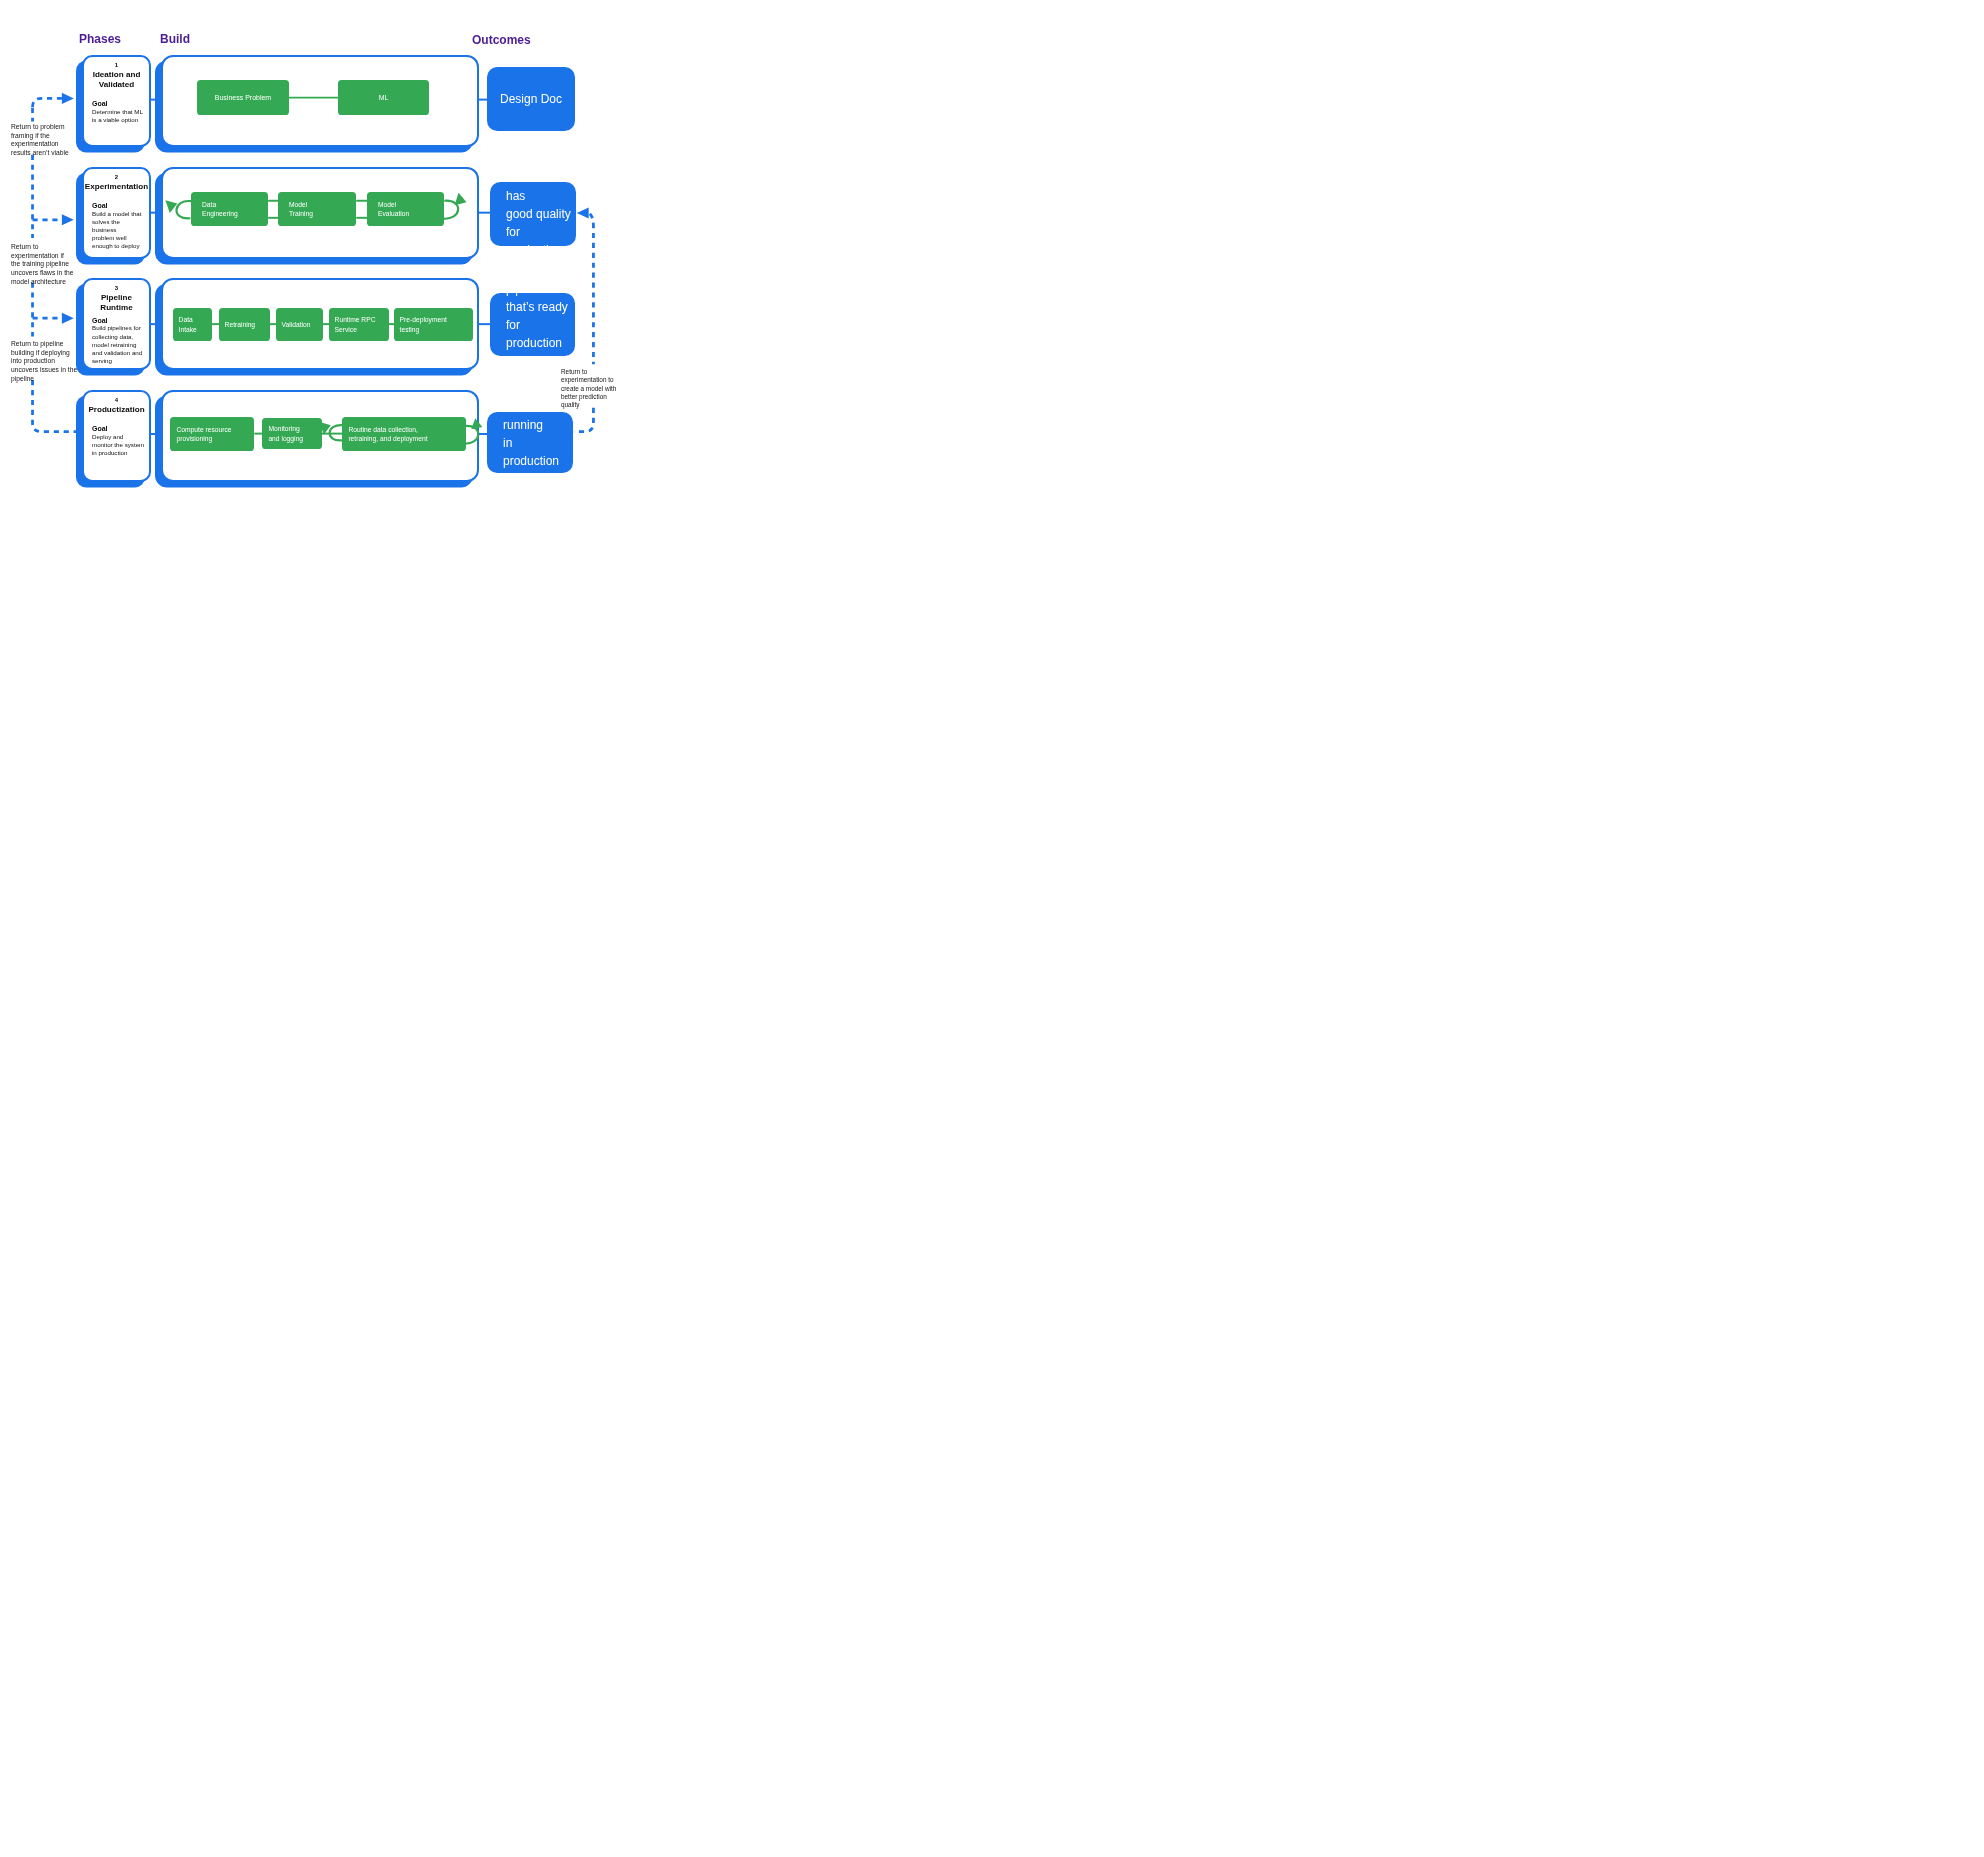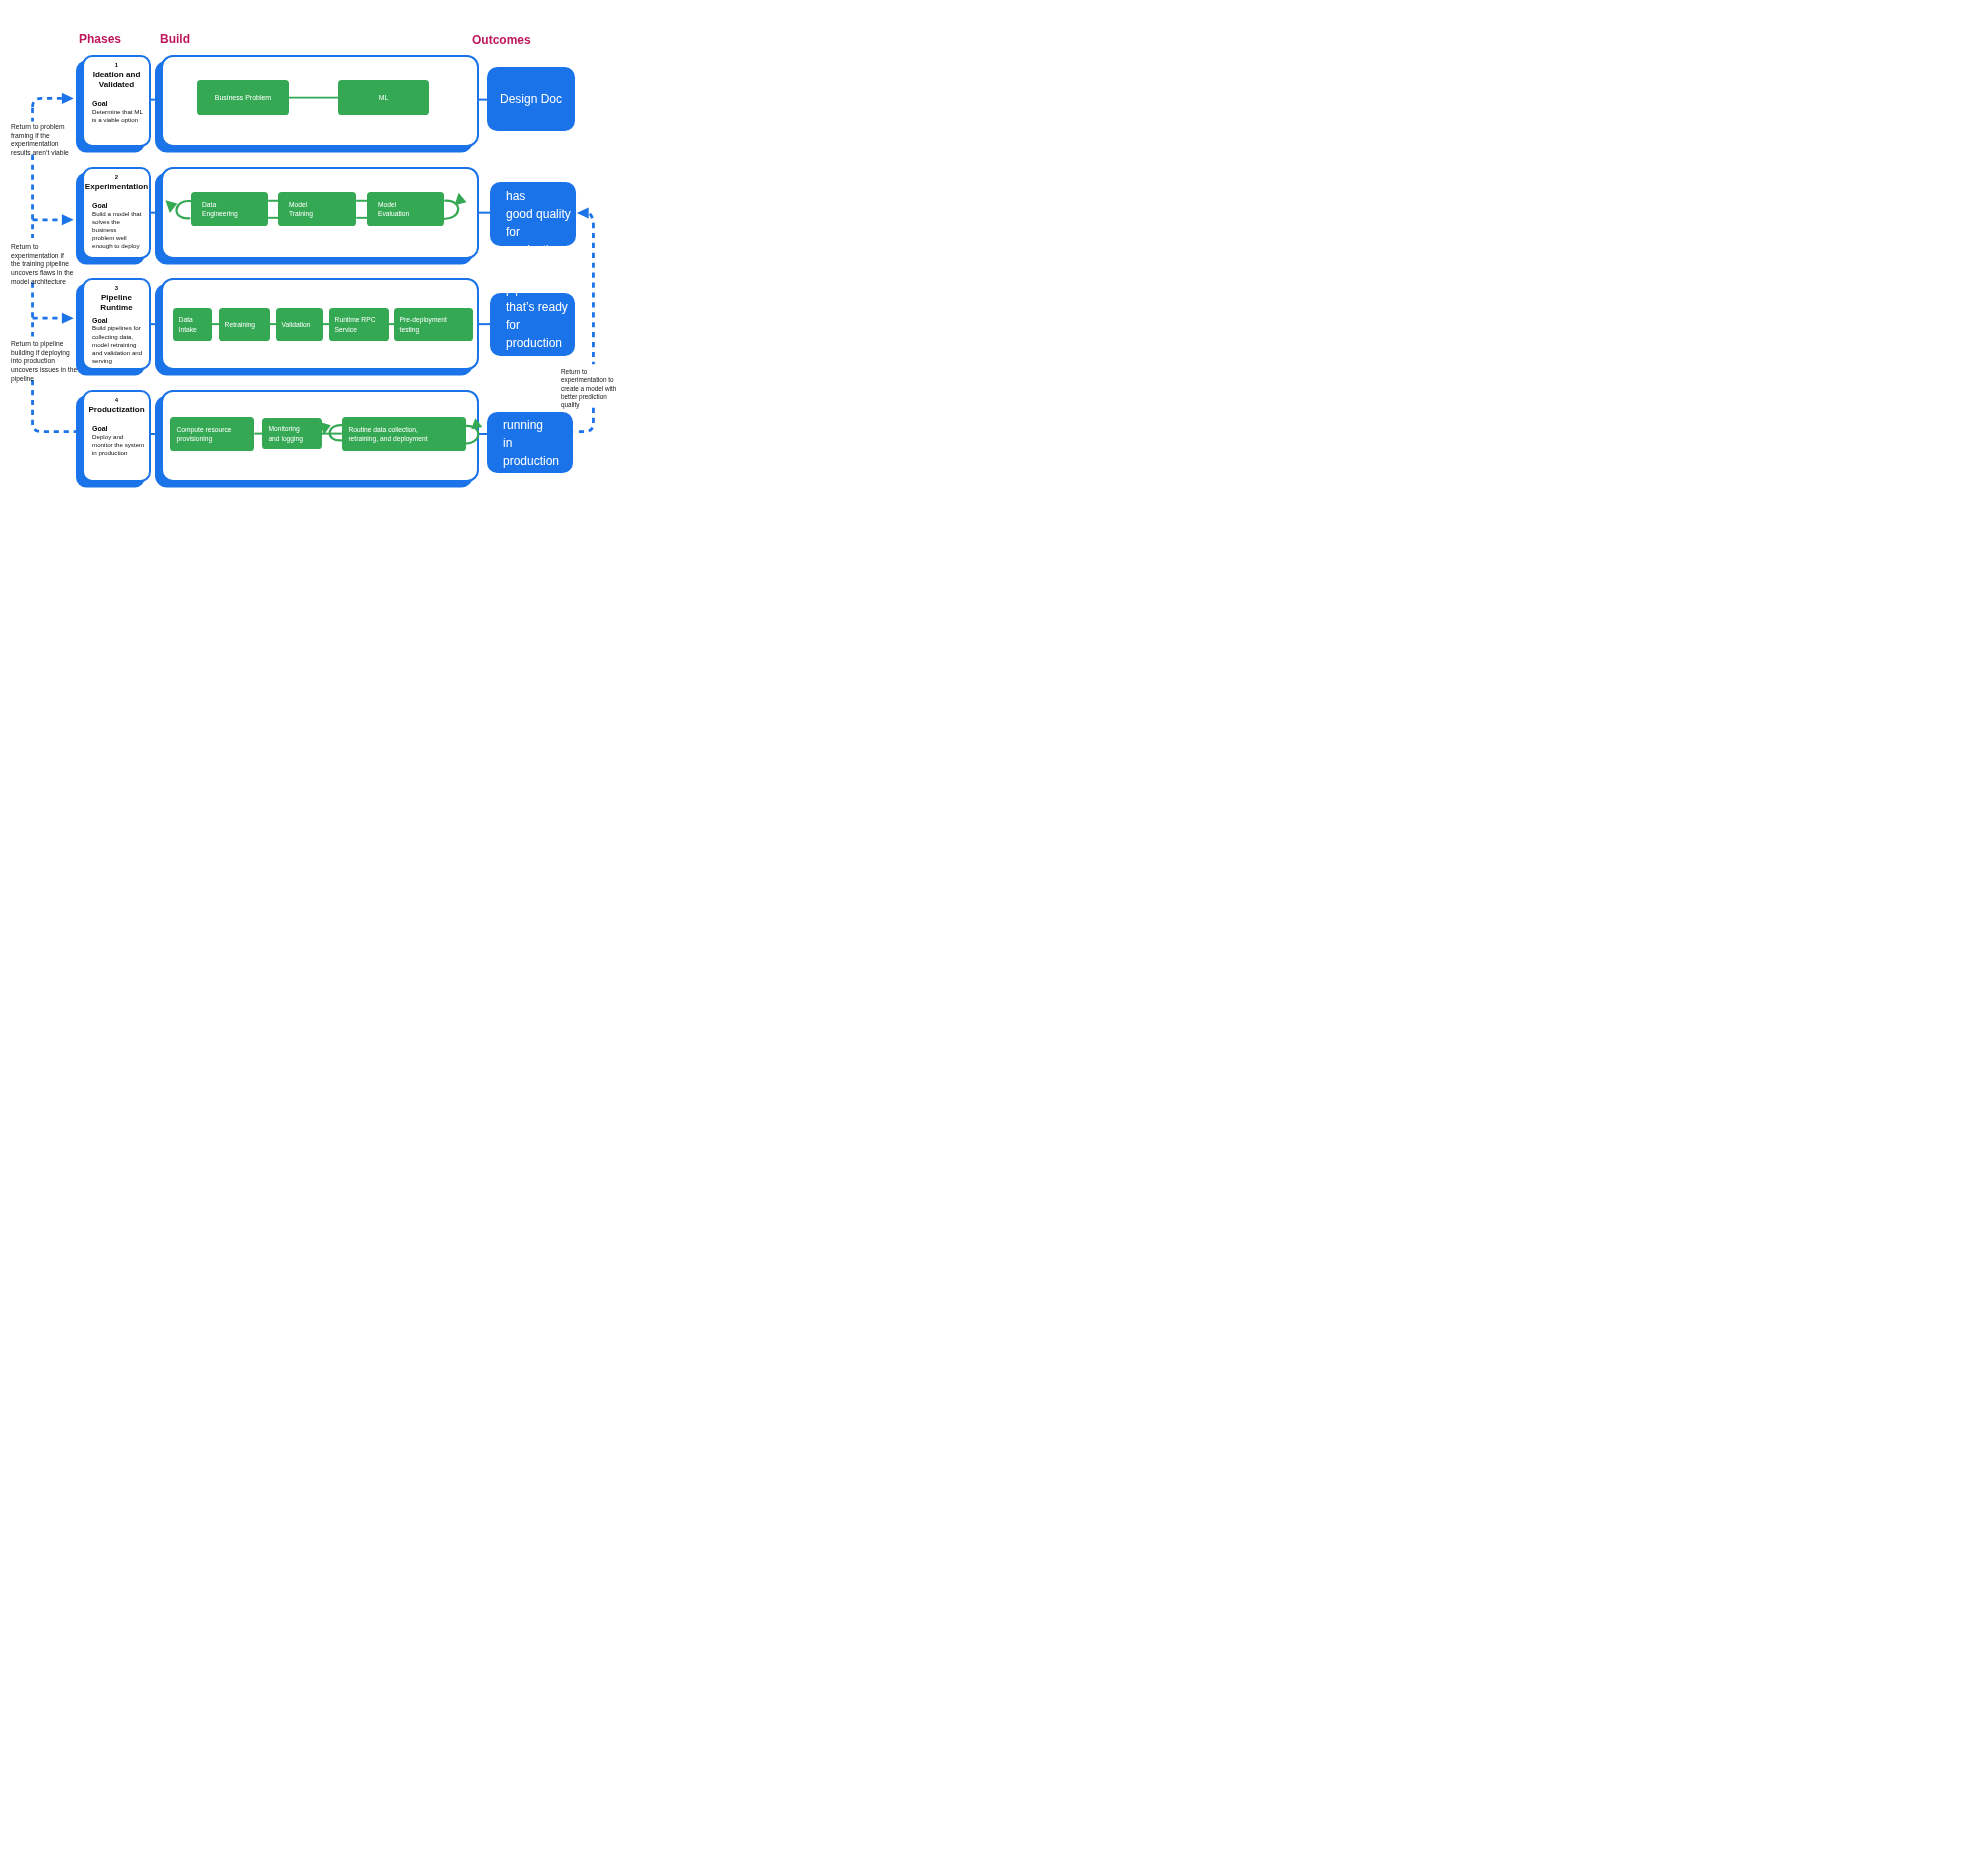--- a/index.html
+++ b/index.html
@@ -1,20 +1,20 @@
 <!DOCTYPE html>
 <html style="font-size:6.4px"><head>
 <meta charset="utf-8">
 <style>
   html,body{margin:0;padding:0;background:#ffffff;}
   .canvas{
     position:relative;width:622px;height:513px;overflow:hidden;
     font-family:"Liberation Sans", sans-serif;color:#111;background:#fff;
   }
-  .hdr{position:absolute;font-weight:700;font-size:12px;color:#be185d;letter-spacing:0;}
+  .hdr{position:absolute;font-weight:700;font-size:12px;color:#4c1d95;letter-spacing:0;}
   .pre{white-space:pre-line;}
 
   .phase-box{
     position:absolute;left:82px;width:69px;box-sizing:border-box;
     background:#fff;border:2px solid #1a73e8;border-radius:10.3px;
     box-shadow:-6px 5.6px 0 0 #1a73e8;
   }
   .phase-num{text-align:center;margin-top:5.2px;font-size:6px;font-weight:700;color:#0a0a0a;}
   .phase-title{text-align:center;margin-top:2px;font-size:8.1px;font-weight:700;line-height:1.25;color:#0a0a0a;}
   .phase-goal-label{margin:9.5px 3.2px 0.8px 8px;font-size:7px;font-weight:700;color:#0a0a0a;}

